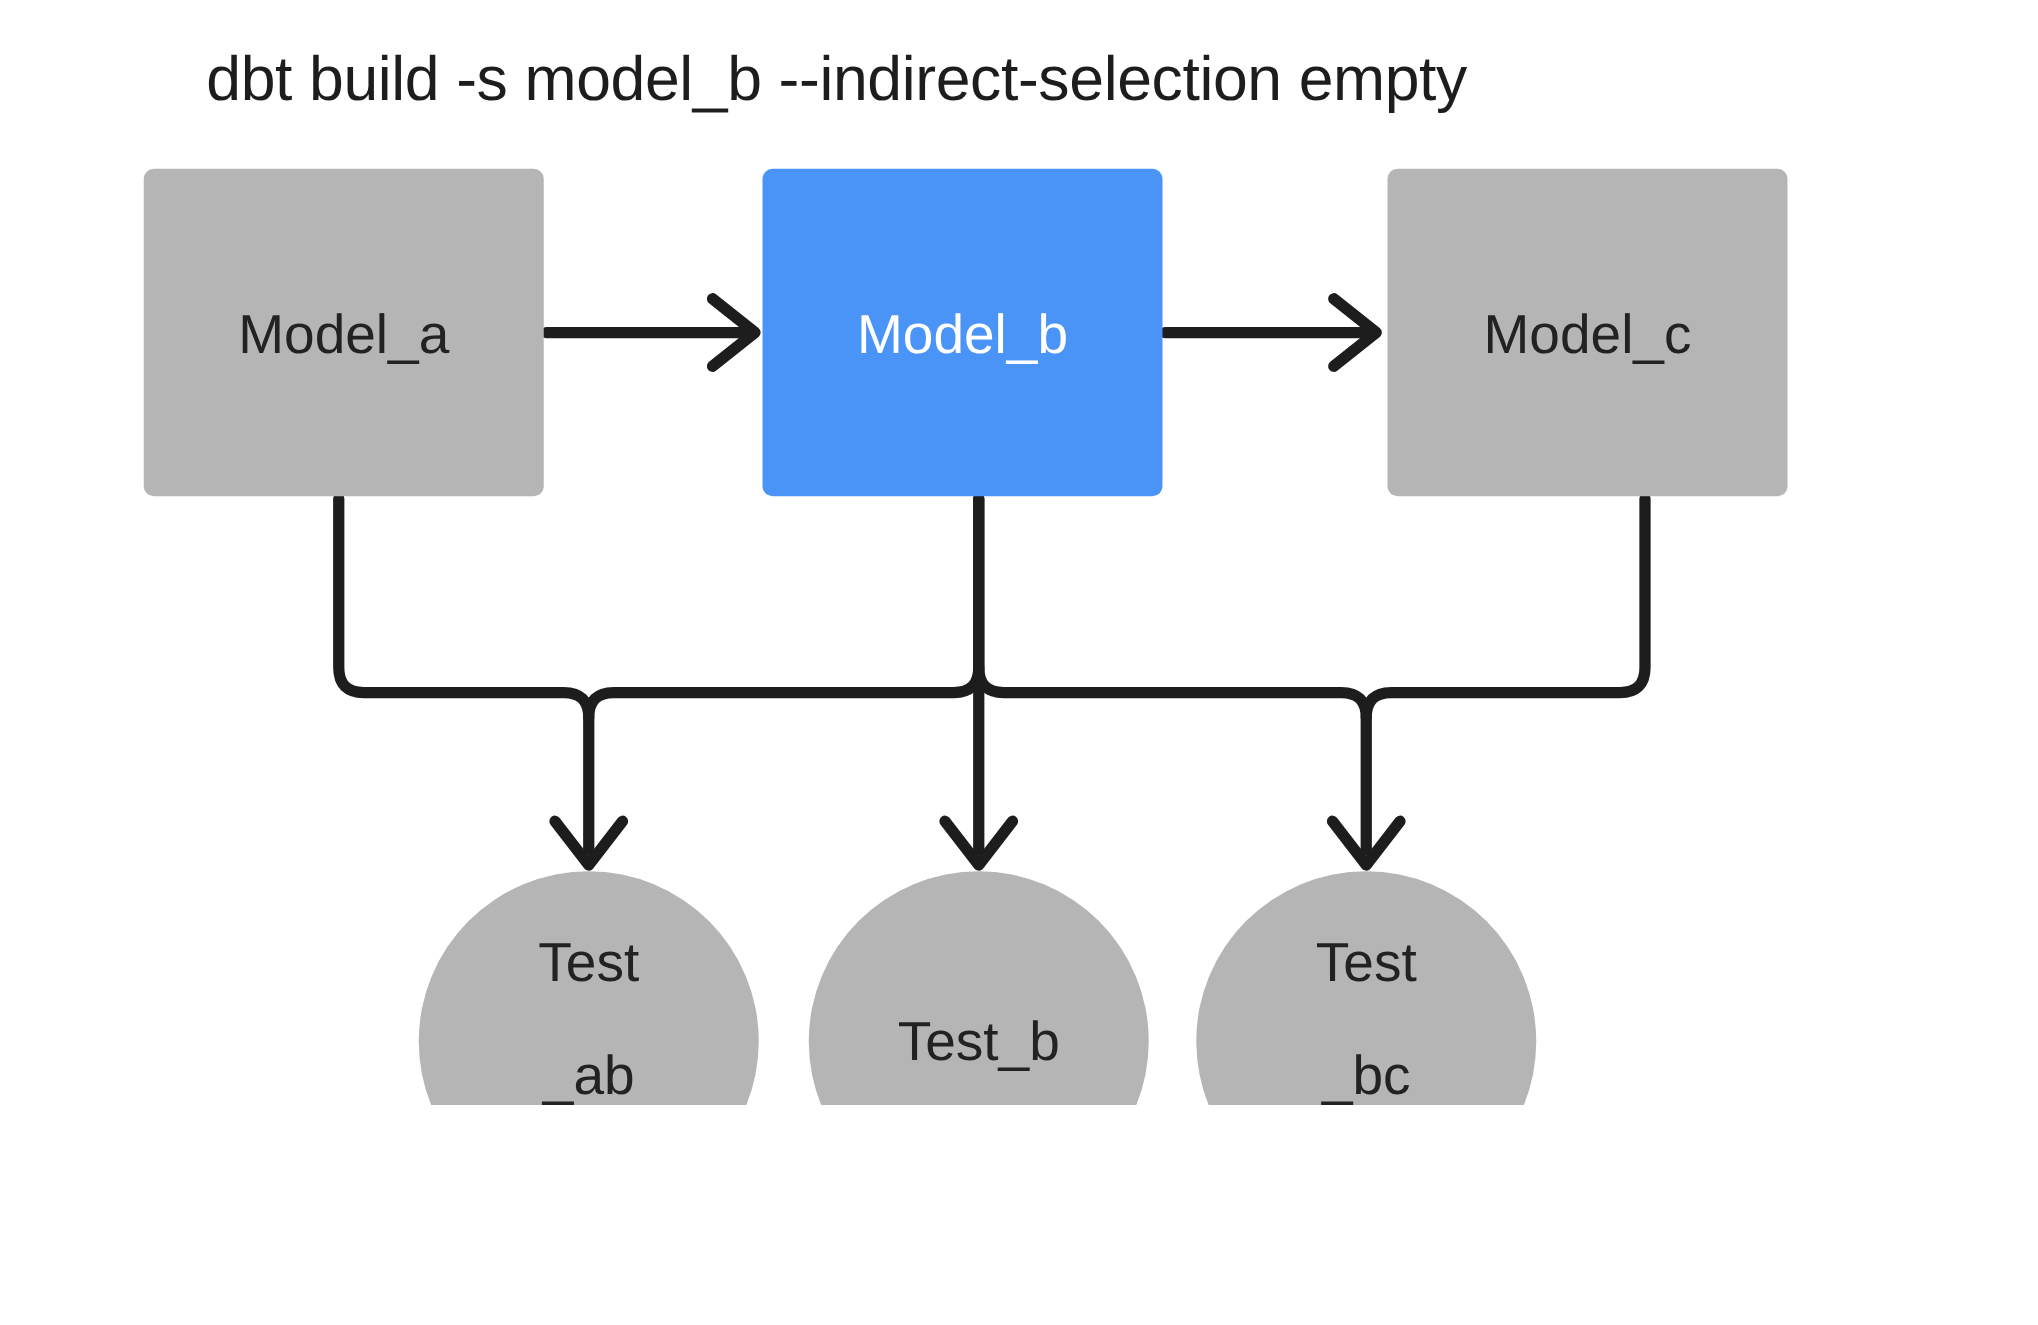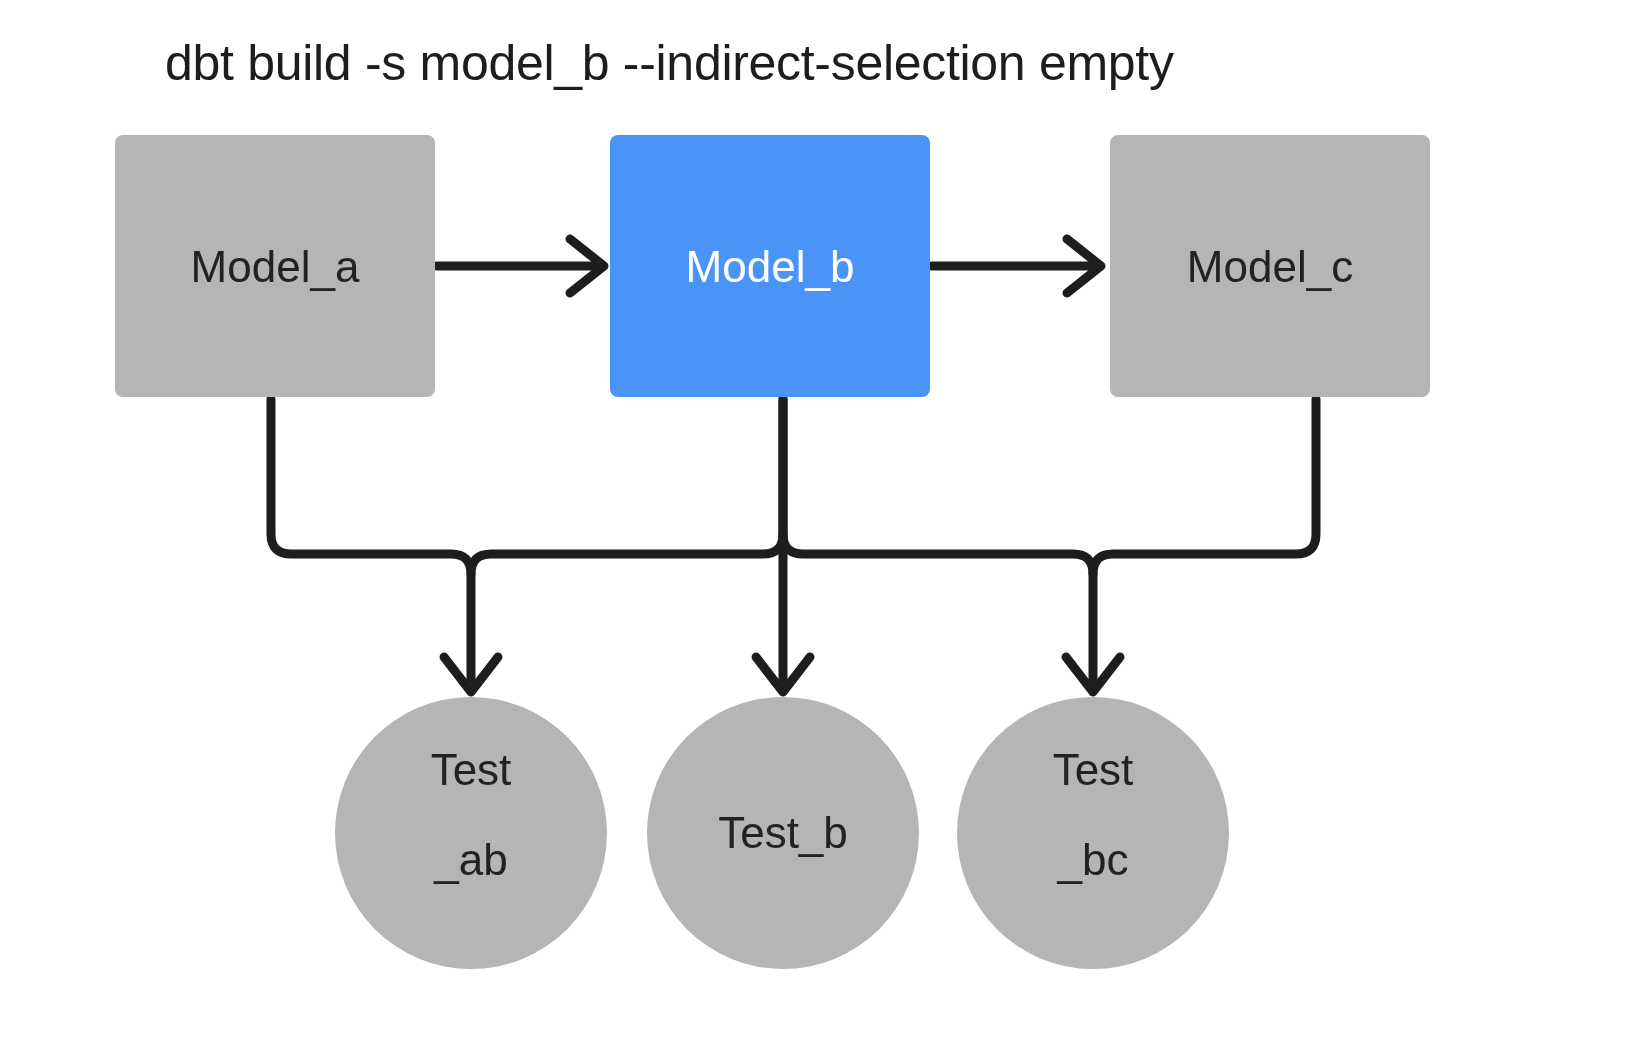--- a/index.html
+++ b/index.html
@@ -6,21 +6,21 @@
     margin: 0;
     padding: 0;
     background: #ffffff;
   }
   body {
     font-family: "Liberation Sans", sans-serif;
   }
   #canvas {
     position: relative;
     width: 1630px;
-    height: 1060px;
+    height: 884px;
     background: #ffffff;
     overflow: hidden;
   }
   #diagram-svg {
     position: absolute;
     top: 0;
     left: 0;
     width: 1630px;
     height: 1060px;
   }

